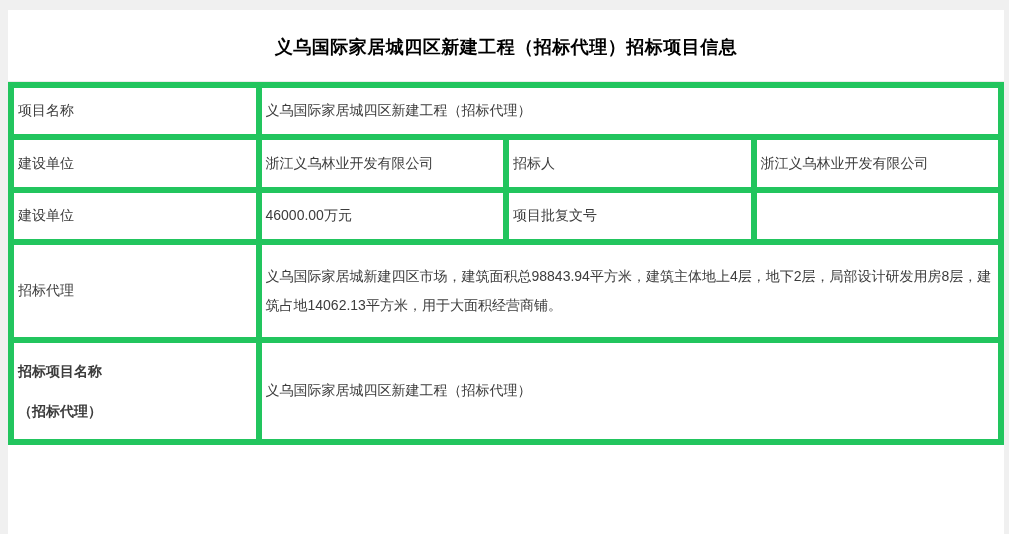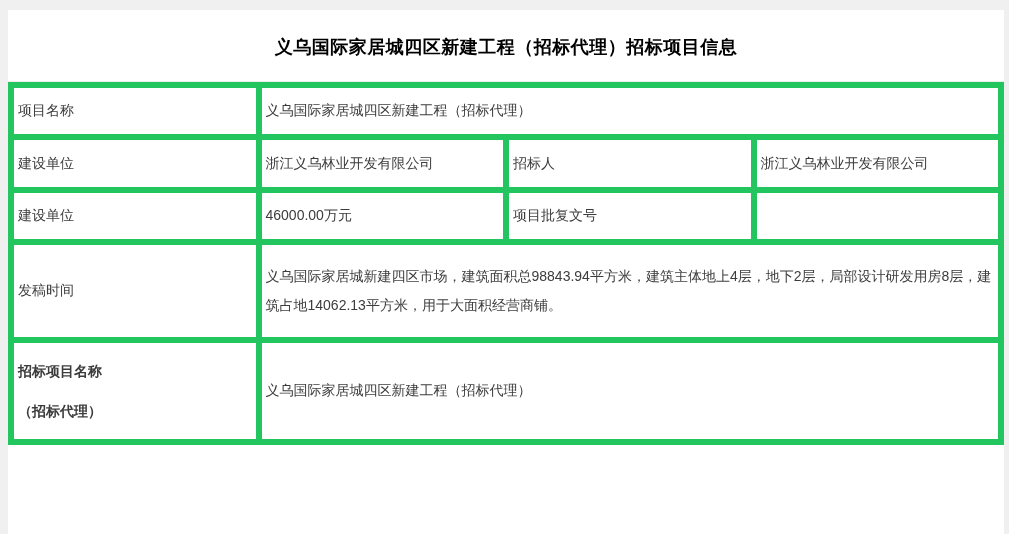--- a/index.html
+++ b/index.html
@@ -94,21 +94,21 @@
 
     <tr class="r-std">
       <td>建设单位</td>
       <td>46000.00万元</td>
       <td>项目批复文号</td>
       <td></td>
     </tr>
 
 
     <tr class="r-tall">
-      <td>发稿时间</td>
+      <td>招标代理</td>
       <td colspan="3" class="overview-text">义乌国际家居城新建四区市场，建筑面积总98843.94平方米，建筑主体地上4层，地下2层，局部设计研发用房8层，建筑占地14062.13平方米，用于大面积经营商铺。</td>
     </tr>
 
     <tr class="r-tall2">
       <td>
         <div class="two-line-label">
           <div>招标项目名称</div>
           <div>（招标代理）</div>
         </div>
       </td>

